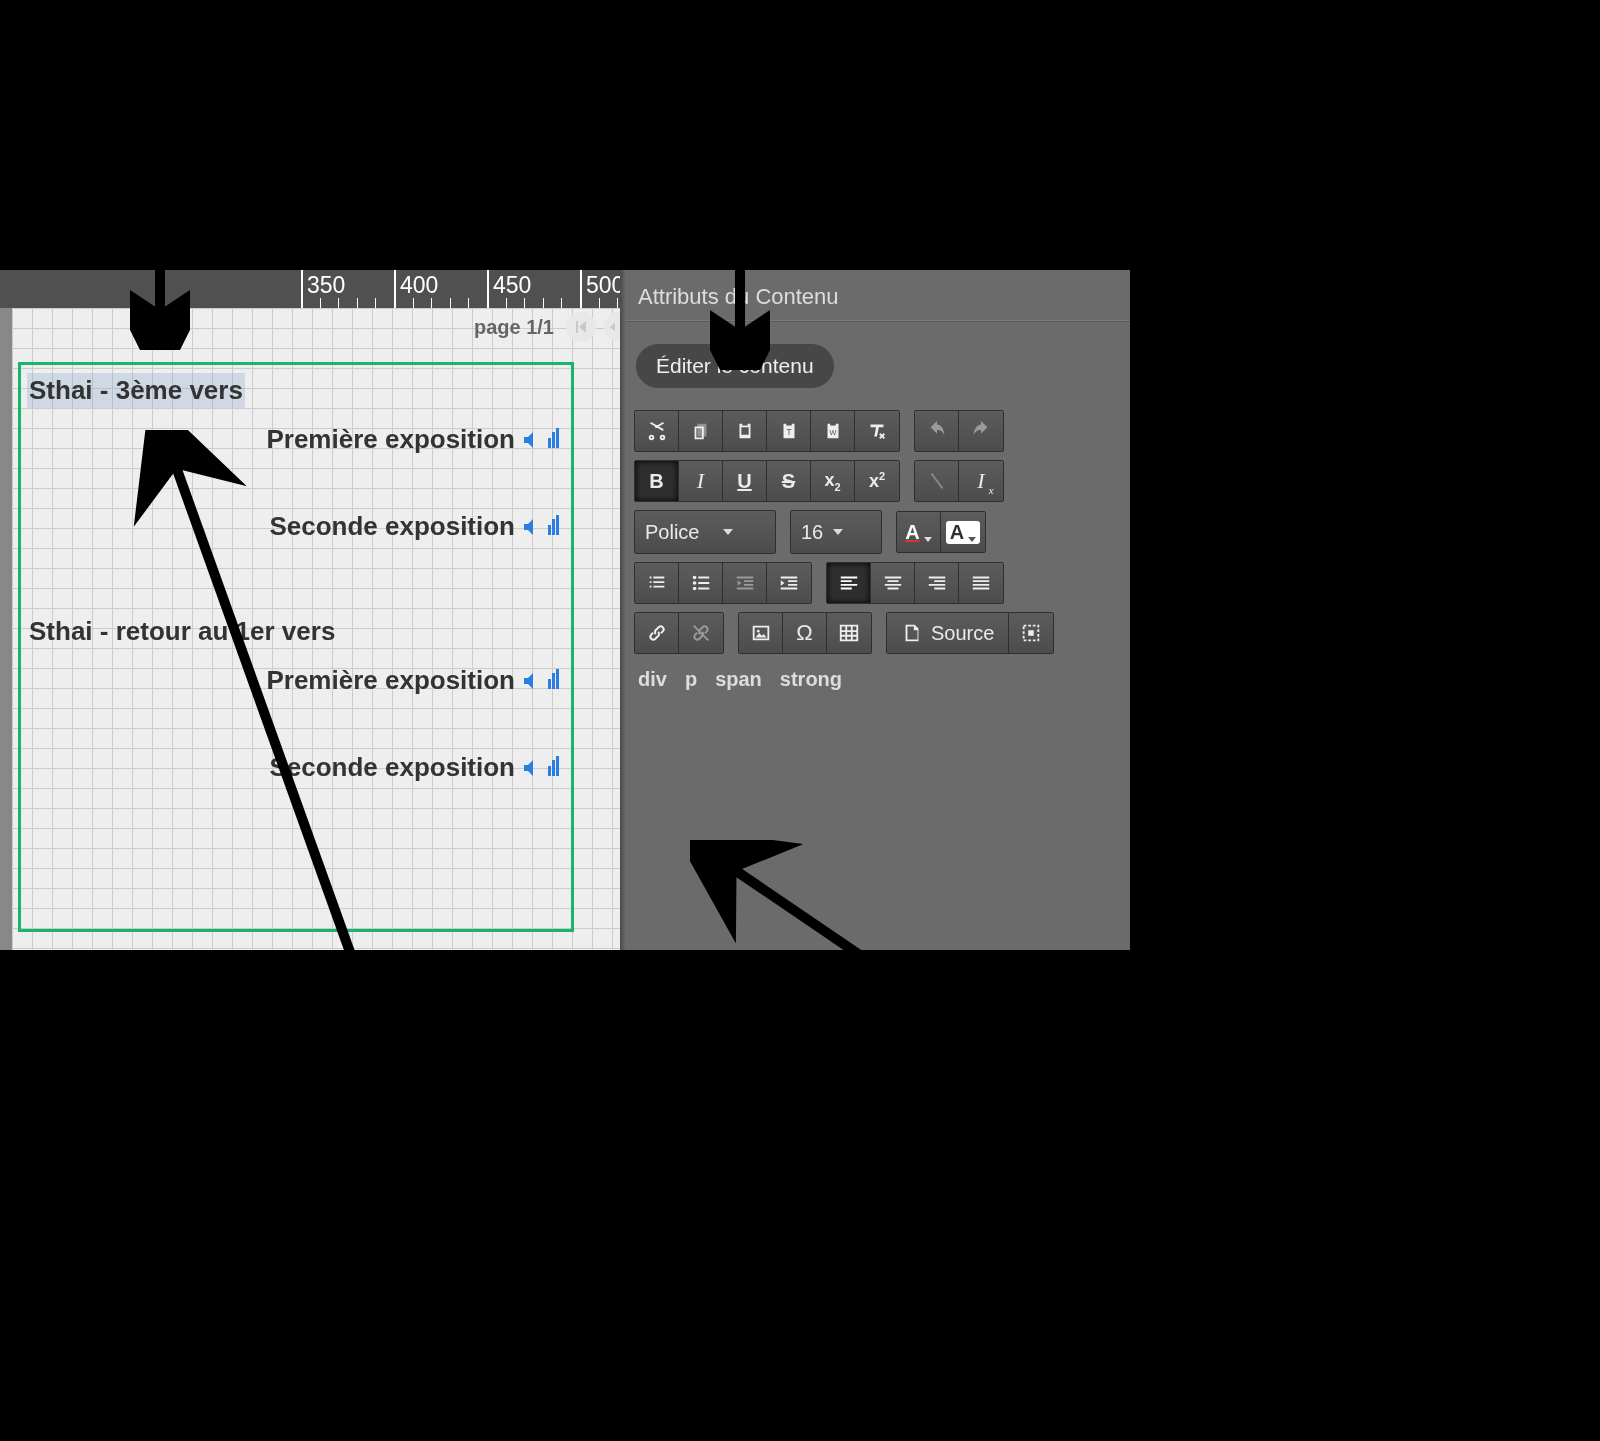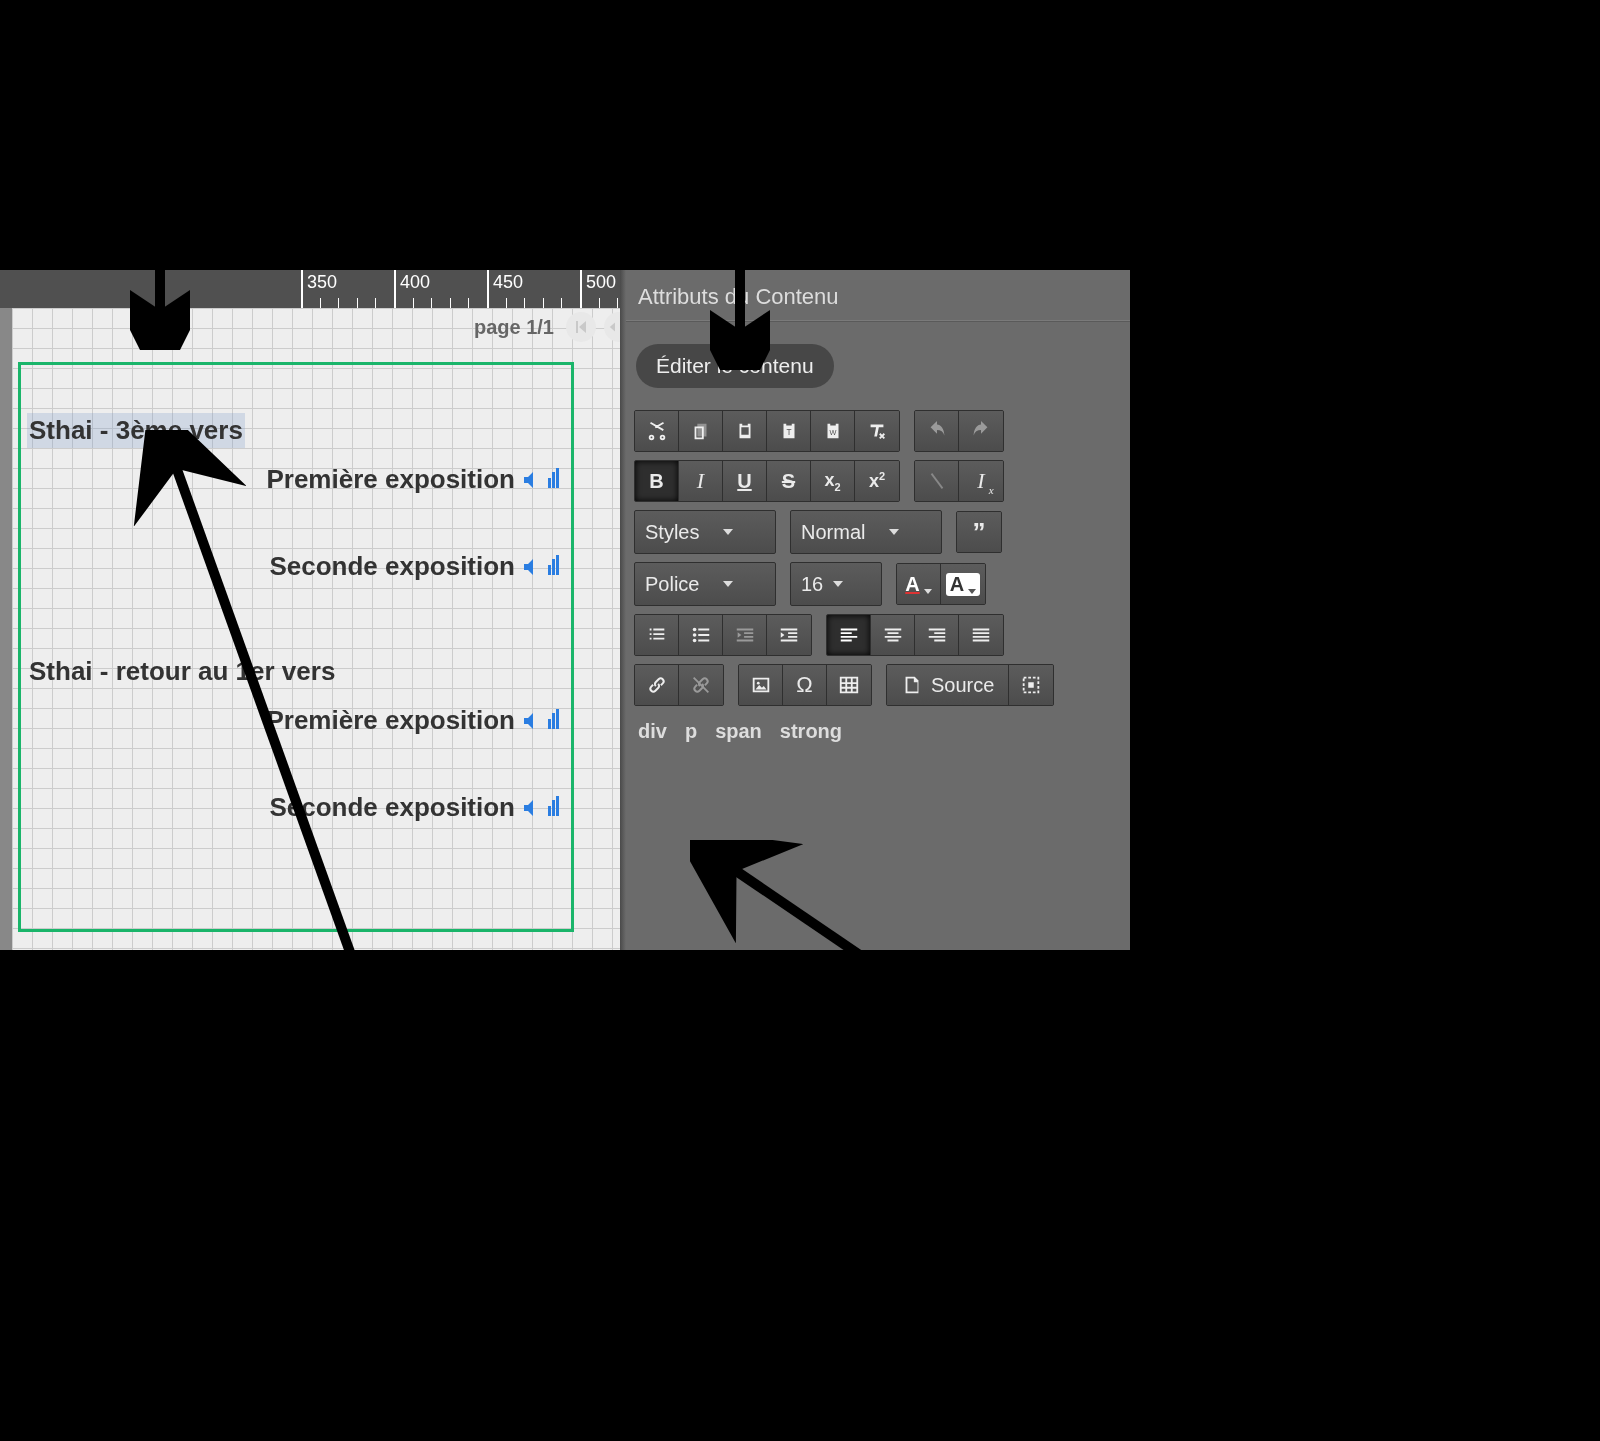--- a/index.html
+++ b/index.html
@@ -52,21 +52,21 @@
     top: 0;
     height: 38px;
     width: 2px;
     background: #fff;
   }
   .tick-major .lbl {
     position: absolute;
     top: 2px;
     left: 6px;
     color: #fff;
-    font-size: 18px;
+    font-size: 23px;
     white-space: nowrap;
   }
   .tick-minor {
     position: absolute;
     bottom: 0;
     height: 10px;
     width: 1px;
     background: #fff;
   }
 
@@ -121,21 +121,20 @@
   .heading-line {
     font-size: 26px;
     font-weight: bold;
     color: #333;
     margin: 0;
     padding: 2px 2px;
   }
   .heading-line.selected {
     background: rgba(120,150,200,0.25);
     display: inline-block;
-    margin-top: 40px;
   }
   .expo-line {
     text-align: center;
     font-size: 26px;
     font-weight: bold;
     color: #333;
     margin: 0;
     padding-right: 6px;
     display: flex;
     justify-content: flex-end;
@@ -479,35 +478,20 @@
               <path stroke="#888" stroke-width="2" d="M6 4 18 20"></path>
             </svg>
           </div>
         <div class="tb-btn">
             <span class="txt i" style="position:relative">I<sub style="font-size:11px;position:absolute;right:-9px;bottom:-2px">x</sub></span>
           </div>
       </div>
     </div>
 
     
-    <div class="tb-row">
-      <div class="tb-select" style="width:120px">
-        <span>Styles</span>
-          <span class="caret"></span>
-      </div>
-      <div class="tb-select" style="width:130px">
-        <span>Normal</span>
-          <span class="caret"></span>
-      </div>
-      <div class="tb-group">
-        <div class="tb-btn">
-            <span style="font-size:26px;font-weight:bold">”</span>
-          </div>
-      </div>
-    </div>
 
     
     <div class="tb-row">
       <div class="tb-select" style="width:120px">
         <span>Police</span>
           <span class="caret"></span>
       </div>
       <div class="tb-select narrow" style="width:70px">
         <span>16</span>
           <span class="caret"></span>

